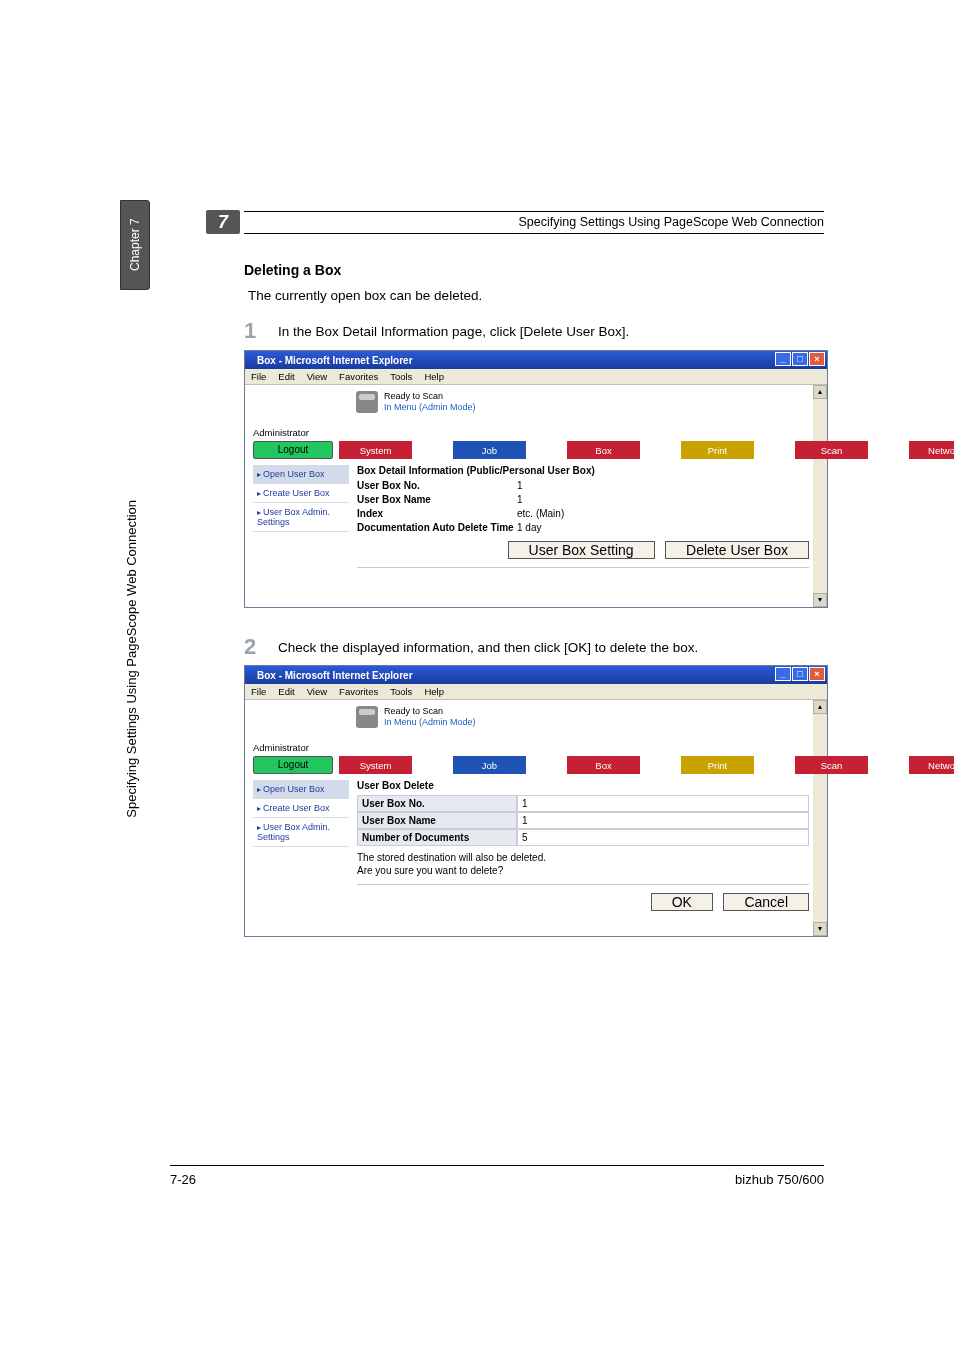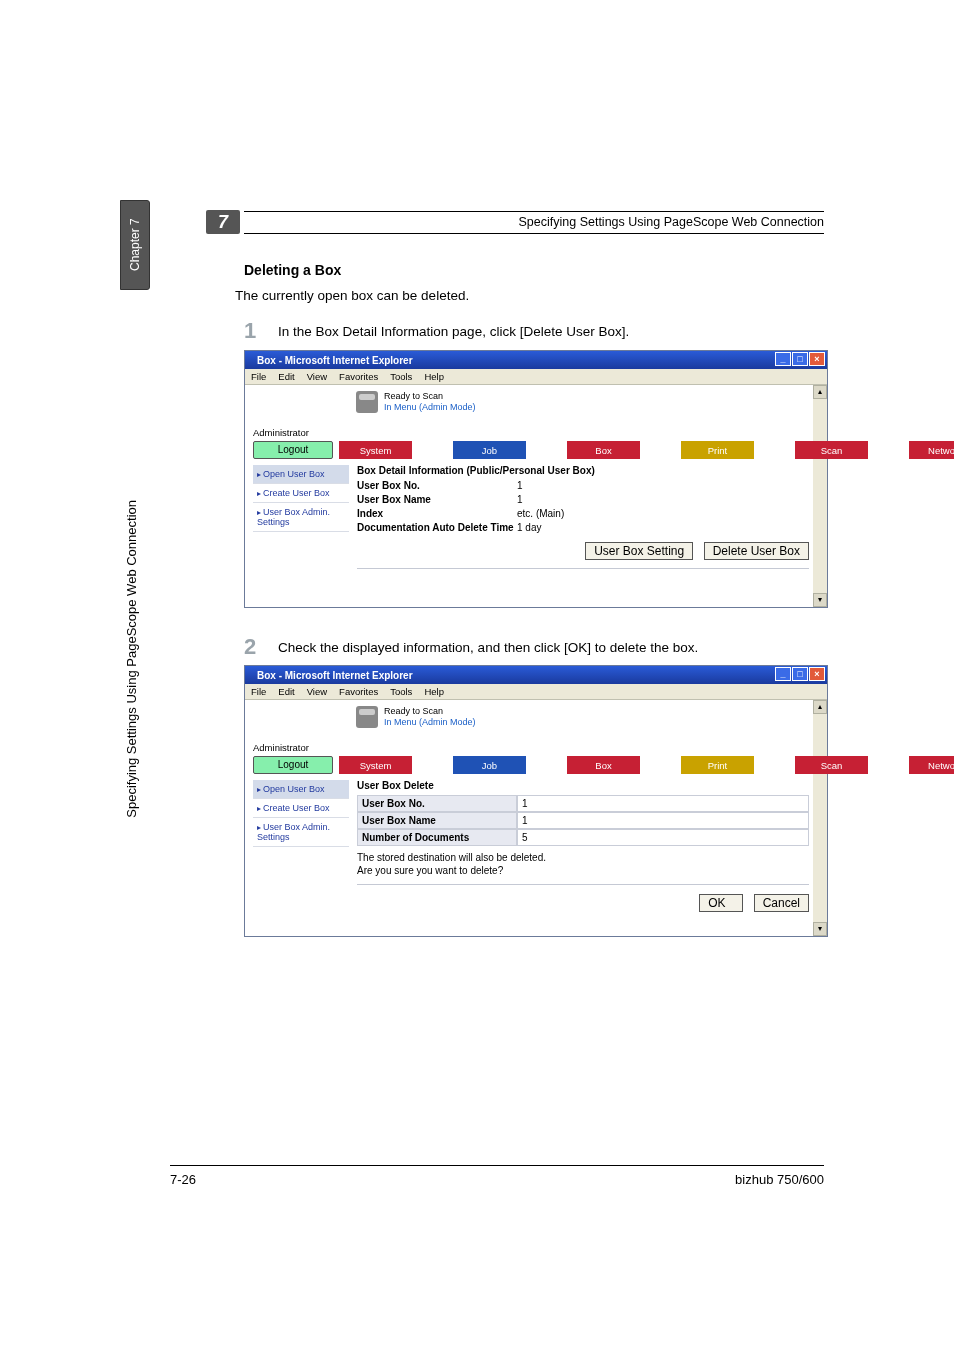--- a/index.html
+++ b/index.html
@@ -12,21 +12,21 @@
   .vertical-title { position: absolute; top: 300px; left: 4px; font-size: 13px; writing-mode: vertical-rl; transform: rotate(180deg); white-space: nowrap; }
 
   
   .chapter-num-box { position: absolute; left: 206px; top: 210px; width: 34px; height: 24px; background: #555; color: #fff; font-size: 18px; font-weight: bold; font-style: italic; display: flex; align-items: center; justify-content: center; border-radius: 2px; }
   .header-rule-top { position: absolute; left: 244px; top: 211px; width: 580px; border-top: 1px solid #000; }
   .header-title { position: absolute; right: 130px; top: 215px; font-size: 12.5px; }
   .header-rule-bottom { position: absolute; left: 244px; top: 233px; width: 580px; border-top: 1px solid #000; }
 
   
   .section-heading { position: absolute; left: 244px; top: 262px; font-size: 14px; font-weight: bold; }
-  .body-line1 { position: absolute; left: 235px; top: 288px; font-size: 13.5px; }
+  .body-line1 { position: absolute; left: 248px; top: 288px; font-size: 13.5px; }
   .step-row { position: absolute; left: 244px; font-size: 13.5px; }
   .step-num { font-size: 22px; font-weight: bold; color: #9aa4ab; margin-right: 18px; vertical-align: middle; }
   .step-text { vertical-align: middle; }
   .step1 { top: 318px; }
   .step2 { top: 634px; }
 
   
   .shot { position: absolute; left: 244px; width: 584px; border: 1px solid #6b7a99; background: #fff; }
   .shot1 { top: 350px; height: 258px; }
   .shot2 { top: 665px; height: 272px; }
@@ -43,21 +43,21 @@
   .scroll-arrow-top { position:absolute; right:-14px; top:0; width:14px; height:14px; background:#dcd9c8; border:1px solid #b0b0a0; font-size:8px; text-align:center; line-height:12px; }
   .scroll-arrow-bottom { position:absolute; right:-14px; bottom:0; width:14px; height:14px; background:#dcd9c8; border:1px solid #b0b0a0; font-size:8px; text-align:center; line-height:12px; }
 
   .status-block { position: absolute; left: 111px; top: 6px; display: flex; align-items: center; gap: 6px; }
   .printer-icon { width: 22px; height: 22px; background: #888; border-radius: 3px; position: relative; }
   .printer-icon:before { content:""; position:absolute; top:3px; left:3px; right:3px; height:6px; background:#ccc; border-radius:2px; }
   .status-text { font-size: 9px; line-height: 11px; }
   .status-text .l2 { color:#1a5fc7; }
 
   .admin-label { position: absolute; left: 8px; top: 42px; font-size: 9.5px; }
-  .logout-btn { position: absolute; left: 8px; top: 56px; width: 80px; height: 18px; background: #86efac; border: 1px solid #555; font-size: 10px; text-align: center; line-height: 16px; border-radius: 2px; }
+  .logout-btn { position: absolute; left: 8px; top: 56px; width: 80px; height: 18px; background: #22c55e; border: 1px solid #555; font-size: 10px; text-align: center; line-height: 16px; border-radius: 2px; }
 
   .tabstrip { position: absolute; left: 94px; top: 56px; height: 18px; display: flex; gap: 40px; }
   .tab { width: 74px; height: 18px; font-size: 9.5px; color: #fff; display: flex; align-items: center; justify-content: center; border-right: 1px solid #fff; }
   .tab.red  { background: #c62034; }
   .tab.blue { background: #1f52b5; }
   .tab.ylw  { background: #c9a200; color:#fff; }
 
   .nav { position: absolute; left: 8px; top: 80px; width: 96px; }
   .nav-item { font-size: 9px; color: #223a9f; padding: 4px 4px; border-bottom: 1px solid #d9dde6; }
   .nav-item:before { content: "▸"; font-size: 8px; margin-right: 2px; color:#223a9f; }
@@ -69,21 +69,21 @@
   .kv { font-size: 10px; display: grid; grid-template-columns: 160px 1fr; row-gap: 3px; }
   .kv .k { font-weight: bold; }
 
   .tblrow { display: grid; grid-template-columns: 160px 1fr; font-size: 10px; }
   .tblrow .k { background: #e7e9f1; border: 1px solid #c9cdd8; padding: 2px 4px; font-weight: bold; }
   .tblrow .v { border: 1px solid #c9cdd8; padding: 2px 4px; }
 
   .info-text { font-size: 10px; margin-top: 6px; }
 
   .btnrow { text-align: right; margin-top: 8px; }
-  .btn { display: inline-block; min-width: 82px; height: 18px; padding: 0 8px; font-size: 12px; background: #f4f2e8; border: 1px solid #555; text-align: left; line-height: 16px; margin-left: 6px; }
+  .btn { display: inline-block; min-width: 82px; height: 18px; padding: 0 20px; font-size: 14px; background: #f4f2e8; border: 1px solid #555; text-align: left; line-height: 16px; margin-left: 6px; }
   .btn.small { min-width: 44px; }
   .hr { border-top: 1px solid #c5c9d4; margin: 8px 0 4px 0; }
 
   
   .footer-rule { position: absolute; left: 170px; top: 1165px; width: 654px; border-top: 1px solid #000; }
   .footer-left { position: absolute; left: 170px; top: 1172px; font-size: 13px; }
   .footer-right { position: absolute; right: 130px; top: 1172px; font-size: 13px; }
 </style>
 </head>
 <body>

